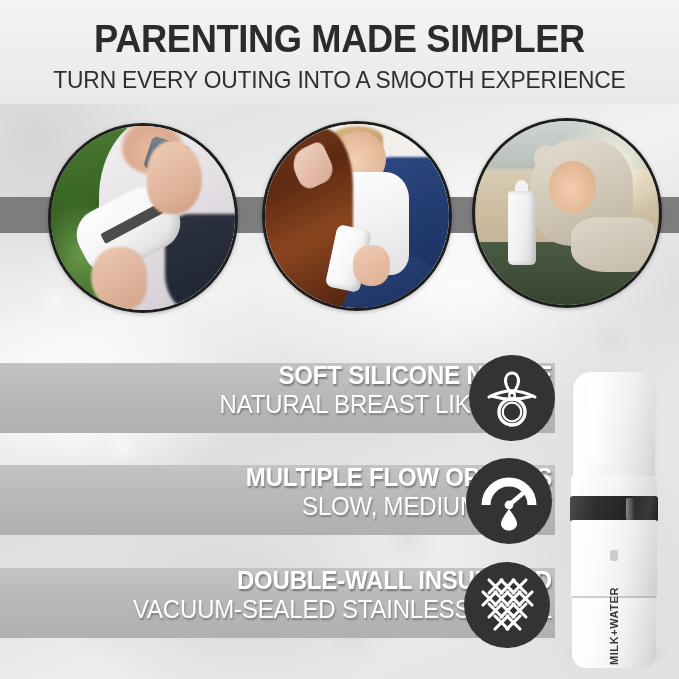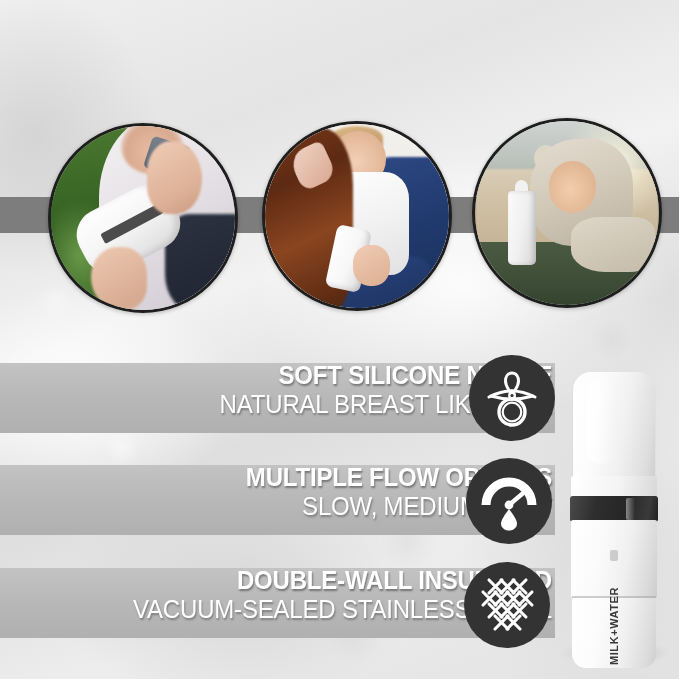--- a/index.html
+++ b/index.html
@@ -435,20 +435,24 @@
   }
 </style>
 </head>
 <body>
 
 <div id="poster">
 
   <div class="bg-texture"></div>
   <div class="bg-blotches"></div>
 
+  <div class="header">
+    <h1 class="headline">PARENTING MADE SIMPLER</h1>
+    <p class="subheadline">TURN EVERY OUTING INTO A SMOOTH EXPERIENCE</p>
+  </div>
 
   <div class="photo-band-bar"></div>
 
   <div class="photo-row">
 
     <div class="circle c1">
       <div class="scene">
         <div class="s1-grass"></div>
         <div class="s1-grass2"></div>
         <div class="s1-body"></div>

